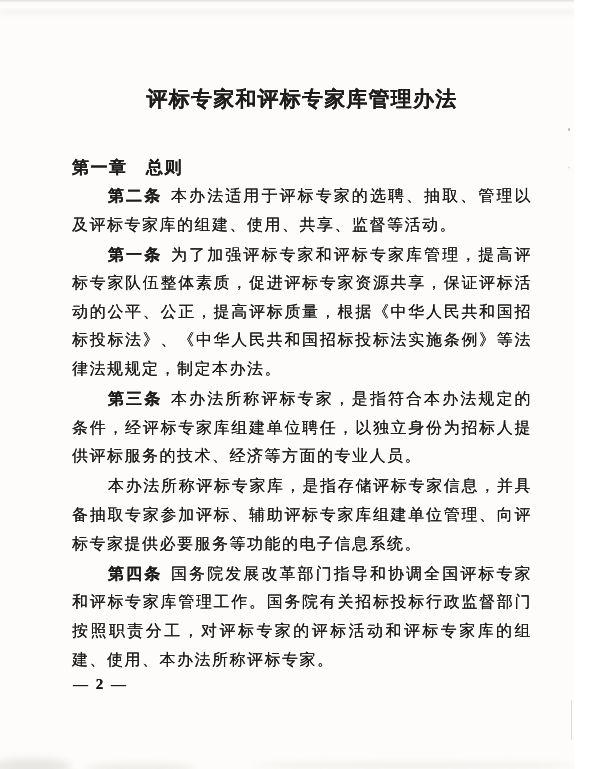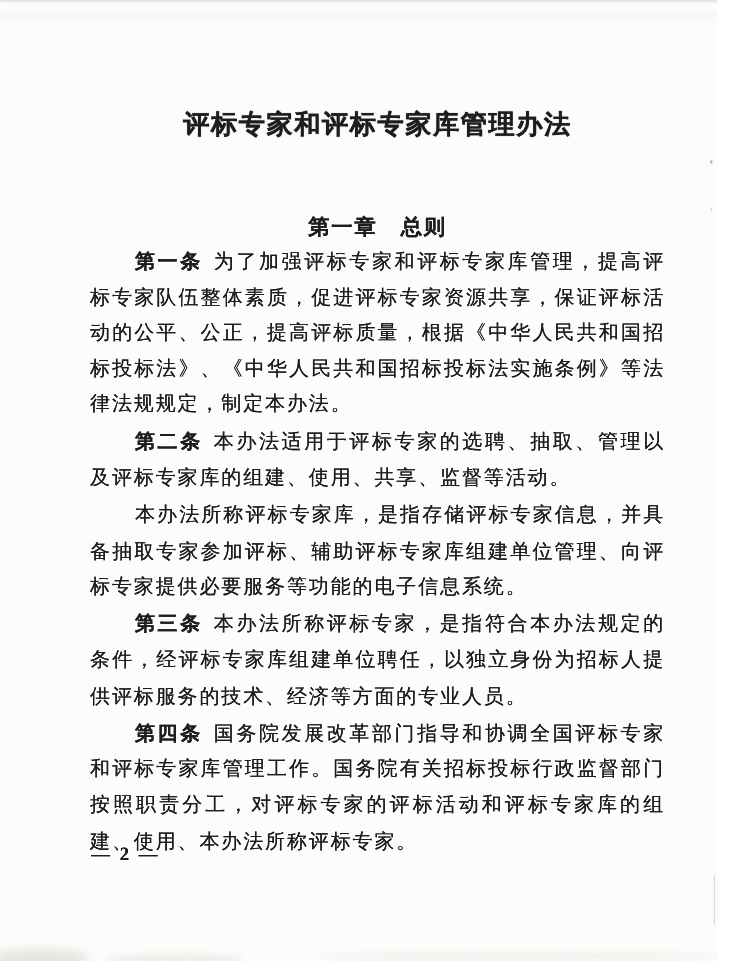--- a/index.html
+++ b/index.html
@@ -78,22 +78,21 @@
   .doc-title {
     margin-top: 86px;
     text-align: center;
     font-size: 21px;
     line-height: 26px;
     font-weight: bold;
     letter-spacing: 1.2px;
     text-shadow: 0 0 0.6px currentColor;
   }
   .chapter-heading {
-    margin-top: 59px;
-    text-align: center;
+    margin-top: 45px;
     font-size: 17px;
     line-height: 22px;
     font-weight: bold;
     letter-spacing: 1.5px;
     text-shadow: 0 0 0.5px currentColor;
   }
   .body-text {
     margin-top: 3px;
     font-size: 16px;
     line-height: 28.6px;
@@ -135,27 +134,27 @@
   <div class="smudge-bottom-band"></div>
 
   <div class="content">
 
     <div class="doc-title">评标专家和评标专家库管理办法</div>
 
     <div class="chapter-heading">第一章　总则</div>
 
     <div class="body-text">
 
+      <p><span class="lead">第二条</span><span>本办法适用于评标专家的选聘、抽取、管理以及评标专家库的组建、使用、共享、监督等活动。</span></p>
+
       <p><span class="lead">第一条</span><span>为了加强评标专家和评标专家库管理，提高评标专家队伍整体素质，促进评标专家资源共享，保证评标活动的公平、公正，提高评标质量，根据《中华人民共和国招标投标法》、《中华人民共和国招标投标法实施条例》等法律法规规定，制定本办法。</span></p>
 
-      <p><span class="lead">第二条</span><span>本办法适用于评标专家的选聘、抽取、管理以及评标专家库的组建、使用、共享、监督等活动。</span></p>
+      <p><span class="lead">第三条</span><span>本办法所称评标专家，是指符合本办法规定的条件，经评标专家库组建单位聘任，以独立身份为招标人提供评标服务的技术、经济等方面的专业人员。</span></p>
 
       <p><span class="lead"></span><span>本办法所称评标专家库，是指存储评标专家信息，并具备抽取专家参加评标、辅助评标专家库组建单位管理、向评标专家提供必要服务等功能的电子信息系统。</span></p>
-
-      <p><span class="lead">第三条</span><span>本办法所称评标专家，是指符合本办法规定的条件，经评标专家库组建单位聘任，以独立身份为招标人提供评标服务的技术、经济等方面的专业人员。</span></p>
 
       <p><span class="lead">第四条</span><span>国务院发展改革部门指导和协调全国评标专家和评标专家库管理工作。国务院有关招标投标行政监督部门按照职责分工，对评标专家的评标活动和评标专家库的组建、使用、本办法所称评标专家。</span></p>
 
 
     </div>
   </div>
 
   <div class="page-number">— 2 —</div>
 
 </div>

